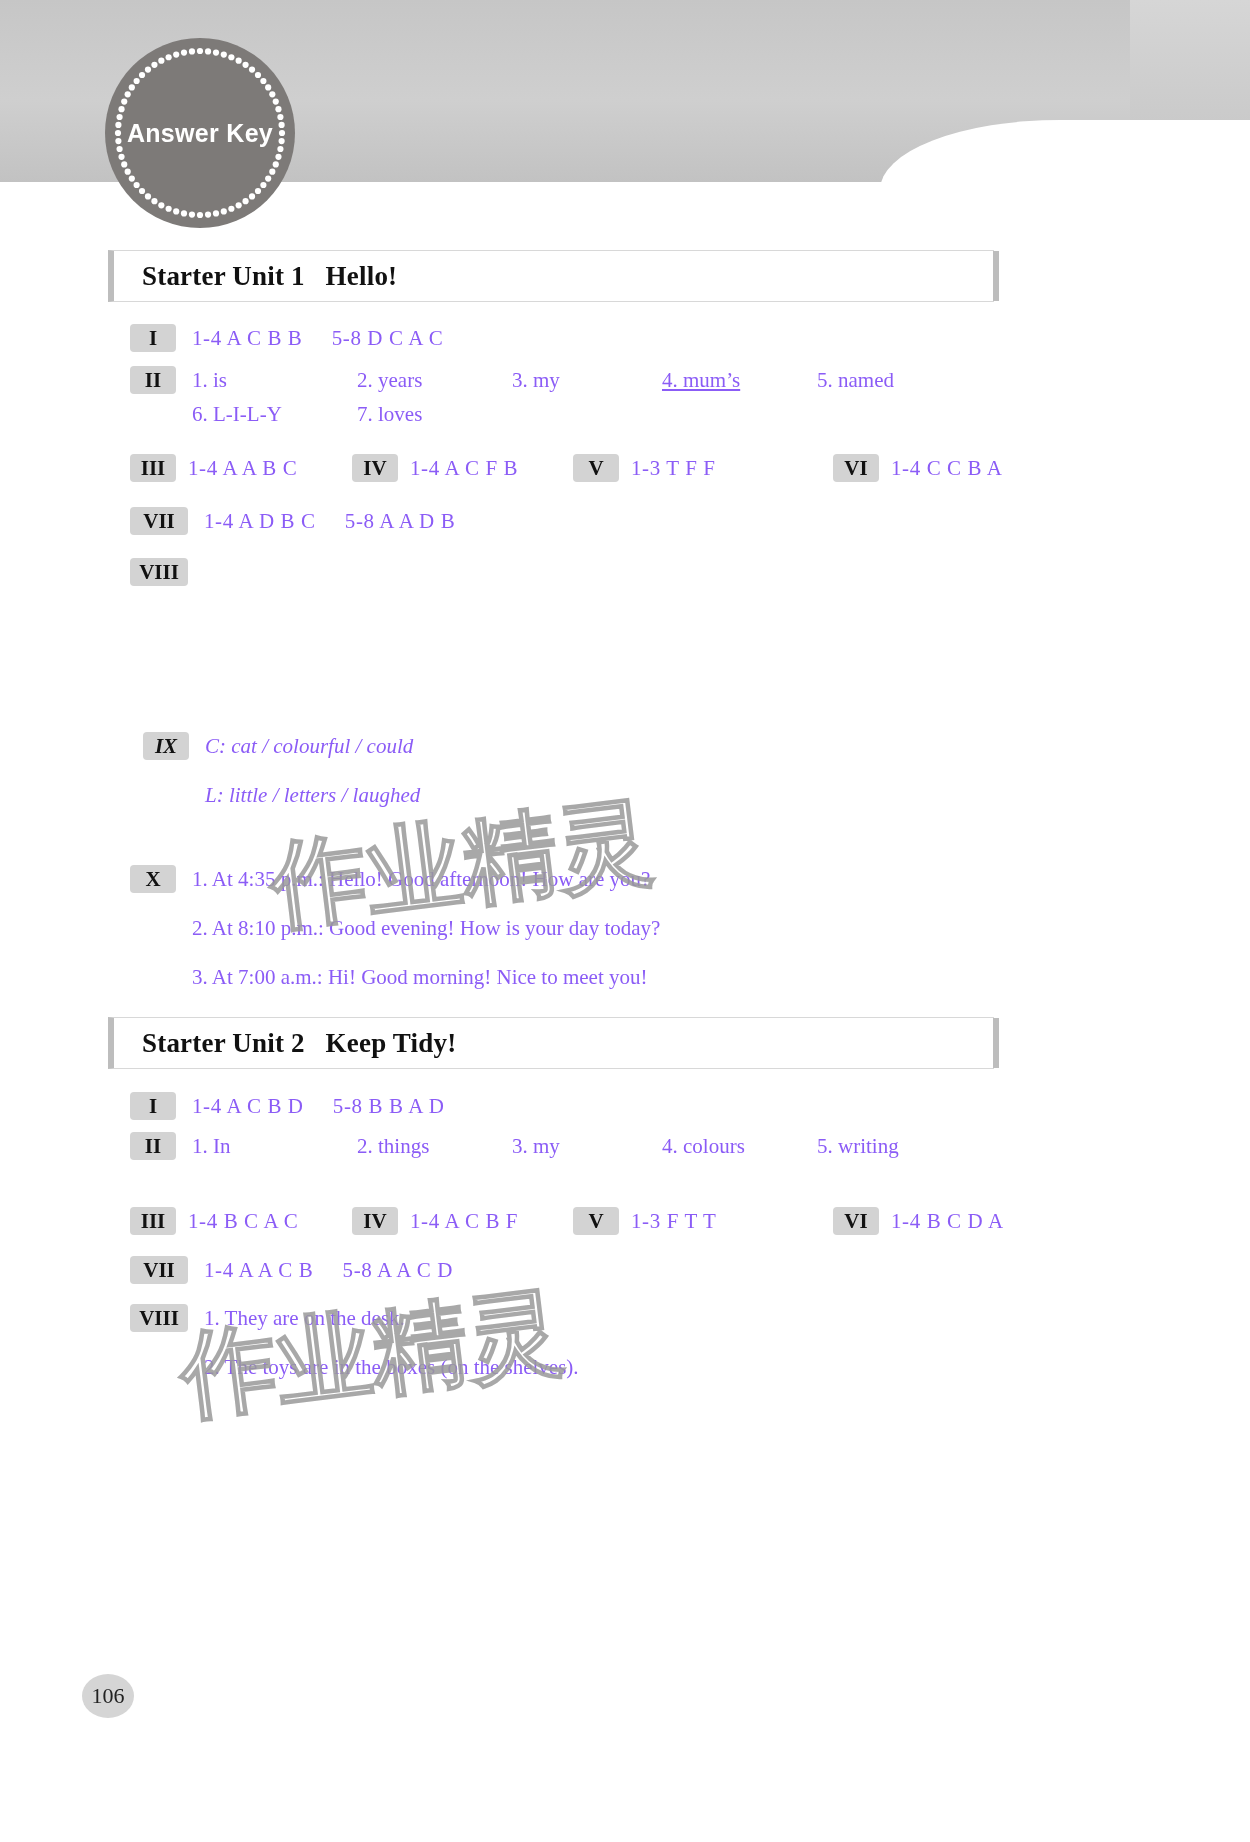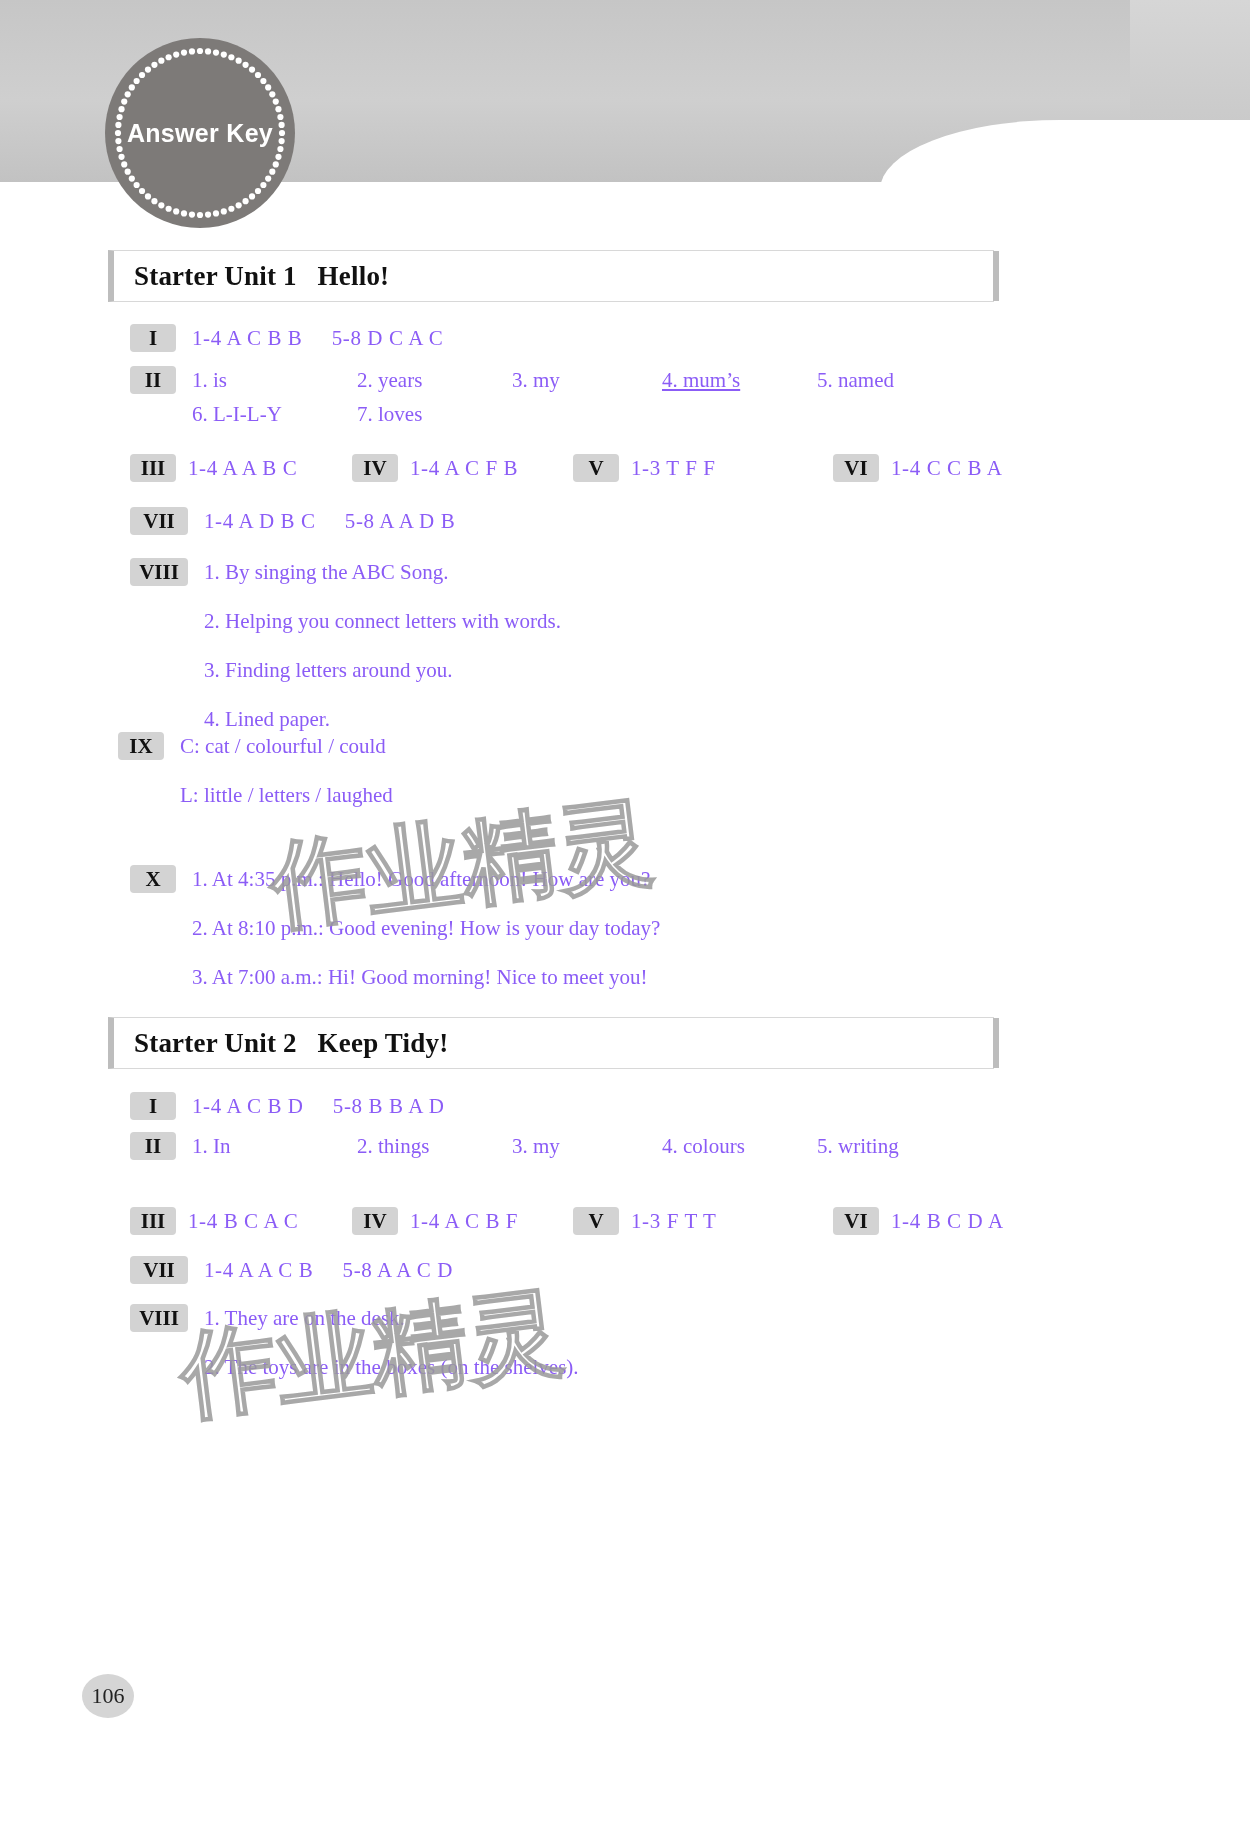--- a/index.html
+++ b/index.html
@@ -116,21 +116,21 @@
     top: 0;
     width: 6px;
     height: 100%;
     background: #bdbdbd;
   }
   .unit-title-text {
     font-family: "Liberation Serif", serif;
     font-weight: bold;
     font-size: 27px;
     color: #111;
-    padding-left: 20px;
+    padding-left: 28px;
     letter-spacing: 0.2px;
     white-space: pre;
   }
 
   
   .qrow {
     position: absolute;
     left: 0;
     display: flex;
     align-items: flex-start;
@@ -343,28 +343,22 @@
             <span class="ans-text sp">1-4 C C B A</span>
           </div>
         </div>
       </div>
       <div class="qrow" style="top: 325px; left: 130px;">
         <span class="rn-badge wide">VII</span>
         <span class="ans-text sp" style="margin-left: 16px;">1-4 A D B C     5-8 A A D B</span>
       </div>
       <div class="qrow" style="top: 376px; left: 130px;">
         <span class="rn-badge wide">VIII</span>
-        <div class="multi-lines" style="margin-left: 16px;">
-          <span class="ans-text">1. By singing the ABC Song.</span>
-          <span class="ans-text">2. Helping you connect letters with words.</span>
-          <span class="ans-text">3. Finding letters around you.</span>
-          <span class="ans-text">4. Lined paper.</span>
-        </div>
-      </div>
-      <div class="qrow" style="top: 550px; left: 118px;">
+      </div>
+      <div class="qrow" style="top: 550px; left: 143px; font-style: italic;">
         <span class="rn-badge">IX</span>
         <div class="multi-lines" style="margin-left: 16px;">
           <span class="ans-text">C: cat / colourful / could</span>
           <span class="ans-text">L: little / letters / laughed</span>
         </div>
       </div>
       <div class="qrow" style="top: 683px; left: 130px;">
         <span class="rn-badge">X</span>
         <div class="multi-lines" style="margin-left: 16px;">
           <span class="ans-text">1. At 4:35 p.m.: Hello! Good afternoon! How are you?</span>

